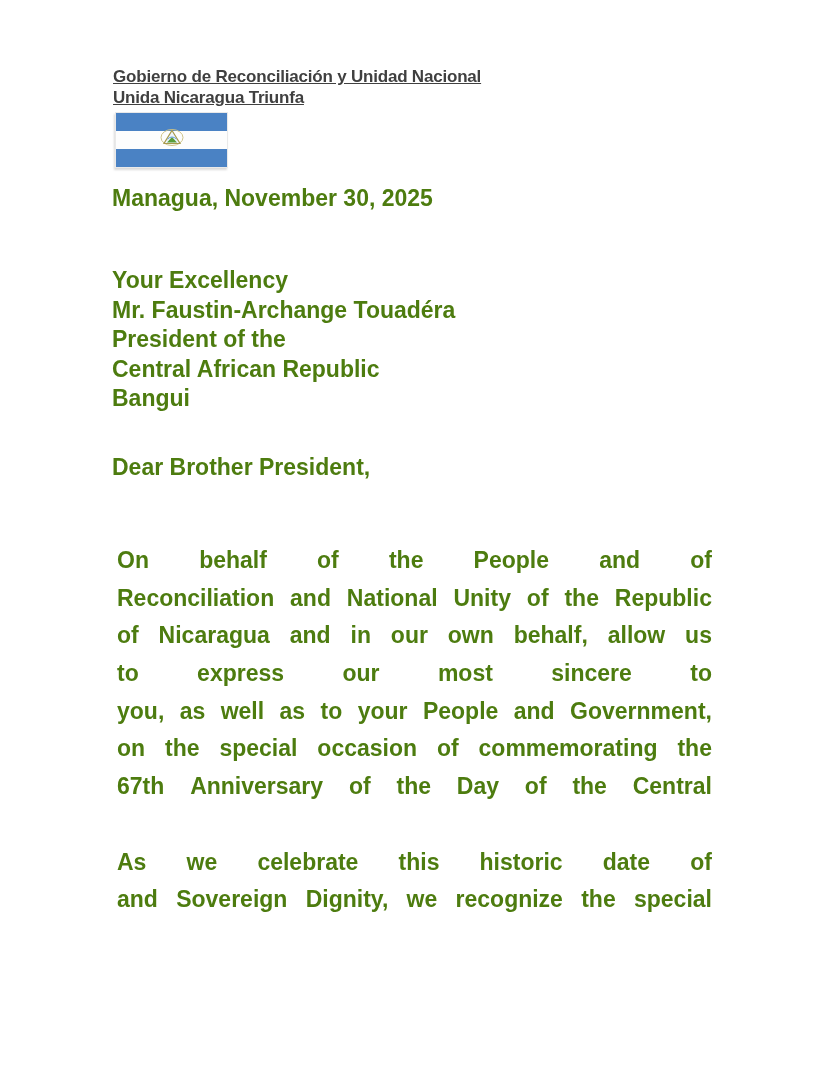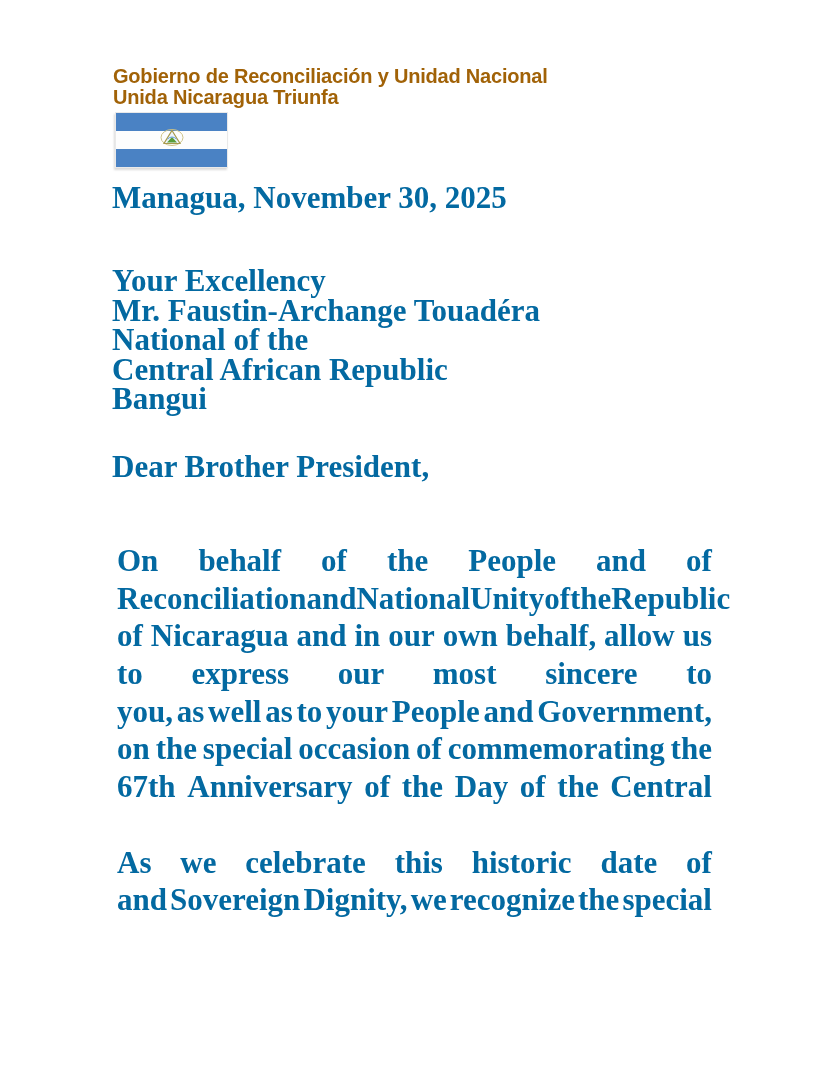--- a/index.html
+++ b/index.html
@@ -8,41 +8,42 @@
     width:825px;height:1068px;
     background:#ffffff;
     overflow:hidden;
     font-family:"Liberation Mono","DejaVu Sans Mono",monospace;
     color:#000;
   }
   
   .letterhead{
     position:absolute;left:113px;top:66px;
     font-family:"Liberation Sans","DejaVu Sans",sans-serif;
-    font-weight:700;font-size:20px;line-height:21px;color:#a16207;
+    font-weight:700;font-size:17px;line-height:21px;color:#404040;
     letter-spacing:-0.2px;
+    text-decoration:underline;
   }
   
   .flag{
     position:absolute;left:115px;top:112px;
     width:111px;height:54px;
     box-shadow:-1px 2px 2px rgba(0,0,0,0.15);
     border:1px solid #e9e9e9;
     display:flex;flex-direction:column;
   }
   .flag .stripe{flex:1;}
   .flag .stripe.white{background:#fdfdfd;position:relative;}
   .flag .emblem{
     position:absolute;left:50%;top:50%;
     transform:translate(-50%,-50%);
   }
   
   .mono{
-    font-family:Liberation Serif, serif;
-    font-weight:700;font-size:31px;color:#0369a1;
+    font-family:Liberation Sans, sans-serif;
+    font-weight:700;font-size:23px;color:#4d7c0f;
   }
   .dateline{position:absolute;left:112px;top:184px;line-height:28px;white-space:pre;}
   .recipient{position:absolute;left:112px;top:266px;line-height:29.6px;}
   .recipient .rline{white-space:pre;}
   .salutation{position:absolute;left:112px;top:452px;line-height:30px;white-space:pre;text-align:right;}
   .body-text{position:absolute;left:112px;top:537px;width:605px;}
   .paragraph{margin:5px;}
   .paragraph + .paragraph{margin-top:37.7px;}
   .bline{height:37.7px;line-height:37.7px;white-space:pre;}
   .bline.justify{
@@ -73,21 +74,21 @@
       </span>
     </div>
     <div class="stripe blue bottom" style="background: rgb(74, 130, 196);"></div>
   </div>
 
   <div class="dateline mono">Managua, November 30, 2025</div>
 
   <div class="recipient mono">
     <div class="rline">Your Excellency</div>
     <div class="rline">Mr. Faustin-Archange Touadéra</div>
-    <div class="rline">National of the</div>
+    <div class="rline">President of the</div>
     <div class="rline">Central African Republic</div>
     <div class="rline">Bangui</div>
   </div>
 
   <div class="salutation mono">Dear Brother President,</div>
 
   <div class="body-text mono" id="body-text">
       <div class="paragraph">
         <div class="bline justify">
           <span>On</span>

